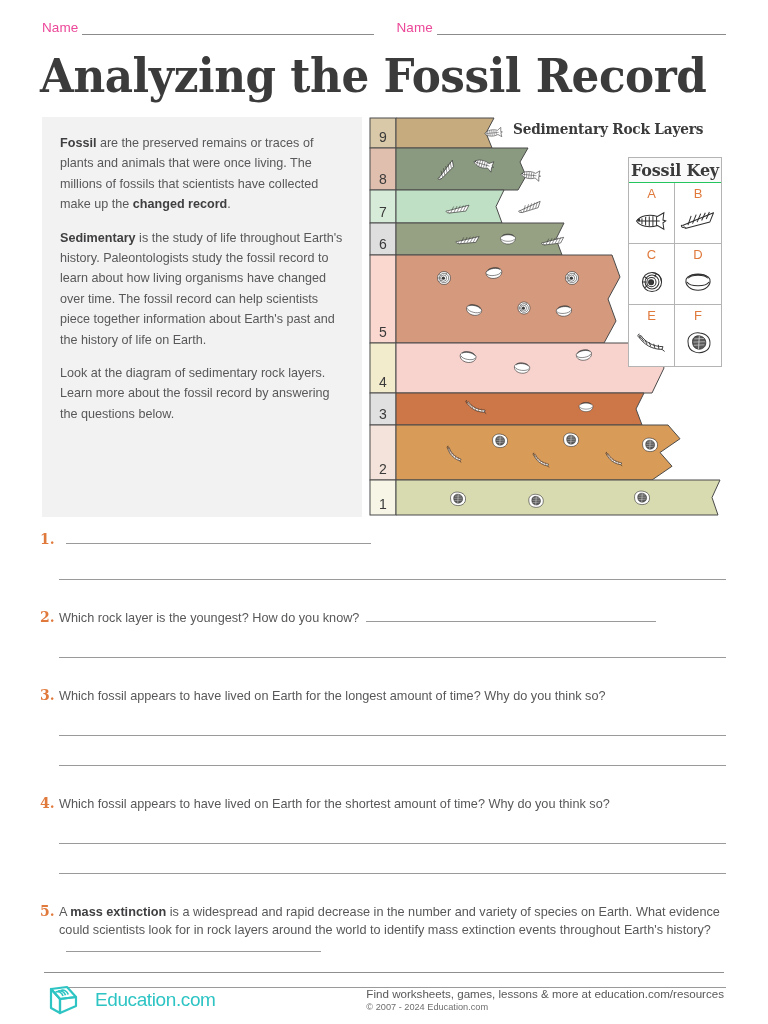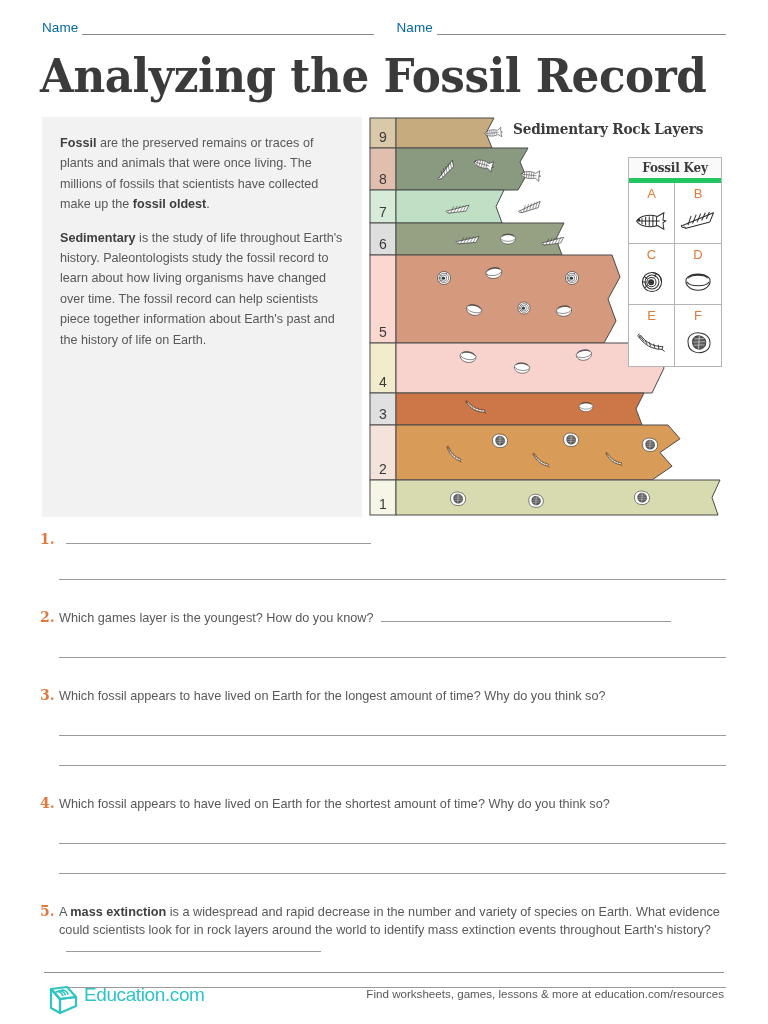--- a/index.html
+++ b/index.html
@@ -26,21 +26,21 @@
   
   .namedate {
     position: absolute;
     left: 42px;
     top: 20px;
     width: 684px;
     display: flex;
     align-items: flex-end;
     gap: 0px;
     font-size: 13.5px;
-    color: #0369a1;
+    color: #ec4899;
   }
   .nd-label { white-space: nowrap; padding-right: 4px; letter-spacing: .1px; }
   .nd-rule  { flex: 1 1 auto; border-bottom: 1.2px solid #8b8b8b; height: 12px; }
   .nd-gap   { width: 22px; flex: 0 0 auto; }
   .nd-name-rule { flex: 0 0 292px; border-bottom: 1.2px solid #8b8b8b; height: 12px; }
 
   
   .title {
     position: absolute;
     left: 40px;
@@ -104,23 +104,23 @@
     top: 157px;
     width: 94px;
     border: 1px solid #b4b4b4;
     background: #ffffff;
   }
   .fk-head {
     height: 25px;
     display: flex; align-items: center; justify-content: center;
     font-family: "DejaVu Serif", serif;
     font-weight: 700;
-    font-size: 12px;
+    font-size: 16px;
     color: #3b3b3b;
-    border-bottom: 5px solid #22c55e;
+    border-bottom: 1px solid #22c55e;
     background: #fafafa;
     letter-spacing: -0.2px;
   }
   .fk-grid { display: grid; grid-template-columns: 1fr 1fr; }
   .fk-cell {
     height: 61px;
     border-right: 1px solid #b4b4b4;
     border-bottom: 1px solid #b4b4b4;
     display: flex; flex-direction: column;
     align-items: center; justify-content: flex-start;
@@ -190,21 +190,21 @@
   .footer {
     position: absolute;
     left: 44px;
     top: 978px;
     width: 680px;
     height: 40px;
   }
   .logo-wrap {
     position: absolute;
     left: 3px; top: 6px;
-    display: flex; align-items: flex-start; gap: 3px;
+    display: flex; align-items: center; gap: 14px;
   }
   .logo-text {
     font-size: 19px;
     color: #2ec4c4;
     font-family: "Liberation Sans", sans-serif;
     letter-spacing: -0.4px;
   }
   .footer-lines {
     position: absolute;
     right: 0; top: 8px;
@@ -223,22 +223,23 @@
     <span class="nd-label">Name</span>
     <span class="nd-name-rule"></span>
     <span class="nd-gap"></span>
     <span class="nd-label">Name</span>
     <span class="nd-rule"></span>
   </div>
 
   <div class="title">Analyzing the Fossil Record</div>
 
   <div class="infopanel" id="info-panel">
-      <p><b>Fossil</b> are the preserved remains or traces of plants and animals that were once living. The millions of fossils that scientists have collected make up the <b>fossil oldest</b>.</p>
+      <p><b>Fossil</b> are the preserved remains or traces of plants and animals that were once living. The millions of fossils that scientists have collected make up the <b>changed record</b>.</p>
       <p><b>Sedimentary</b> is the study of life throughout Earth's history. Paleontologists study the fossil record to learn about how living organisms have changed over time. The fossil record can help scientists piece together information about Earth's past and the history of life on Earth.</p>
+      <p>Look at the diagram of sedimentary rock layers. Learn more about the fossil record by answering the questions below.</p>
     </div>
 
   <div class="diagram">
     <div class="diagram-title">Sedimentary Rock Layers</div>
     <svg class="strata-svg" id="strata-svg" width="360" height="405" viewBox="0 0 360 405">
         <g>
           <rect x="2" y="3" width="26" height="30" fill="#d9c9a9" stroke="#4a4a4a" stroke-width="1"></rect>
           <text x="15" y="27" text-anchor="middle" font-family="&quot;Liberation Sans&quot;, sans-serif" font-size="14" fill="#3a3a3a">9</text>
           <path d="M 28 3 L 126 3 L 118 18 L 124 33 L 28 33 Z" fill="#c6ab7e" stroke="#4a4a4a" stroke-width="1" stroke-linejoin="round"></path>
         </g>
@@ -624,21 +625,21 @@
       <div class="q" style="margin-bottom: 28px;">
         <div class="q-row">
           <span class="q-num">1.</span>
           <span class="q-body"><span class="inline-rule" style="width:305px"></span></span>
         </div>
         <div class="answer-rule" style="margin-top: 30px;"></div>
       </div>
       <div class="q" style="margin-bottom: 28px;">
         <div class="q-row">
           <span class="q-num">2.</span>
-          <span class="q-body"><span class="q-text">Which games layer is the youngest? How do you know?</span><span class="inline-rule" style="width:290px"></span></span>
+          <span class="q-body"><span class="q-text">Which rock layer is the youngest? How do you know?</span><span class="inline-rule" style="width:290px"></span></span>
         </div>
         <div class="answer-rule" style="margin-top: 30px;"></div>
       </div>
       <div class="q" style="margin-bottom: 28px;">
         <div class="q-row">
           <span class="q-num">3.</span>
           <span class="q-body"><span class="q-text">Which fossil appears to have lived on Earth for the longest amount of time? Why do you think so?</span></span>
         </div>
         <div class="answer-rule" style="margin-top: 30px;"></div>
         <div class="answer-rule" style="margin-top: 29px;"></div>
@@ -670,16 +671,17 @@
           <path d="M13 15 L29 13 L29 22 L13 29 Z" stroke-linejoin="round"></path>
           <path d="M8.5 8 C12 7 15 9 16 12" stroke-width="1.8"></path>
           <path d="M11 7.2 C14.5 6.2 17.5 8.2 18.5 11.2" stroke-width="1.8"></path>
           <path d="M13.7 6.5 C17.2 5.5 20.2 7.5 21.2 10.5" stroke-width="1.8"></path>
         </g>
       </svg>
       <span class="logo-text">Education.com</span>
     </div>
     <div class="footer-lines">
       <div class="f-line1">Find worksheets, games, lessons &amp; more at education.com/resources</div>
+      <div class="f-line2">© 2007 - 2024 Education.com</div>
     </div>
   </div>
 
 </div>
 
 </body></html>

